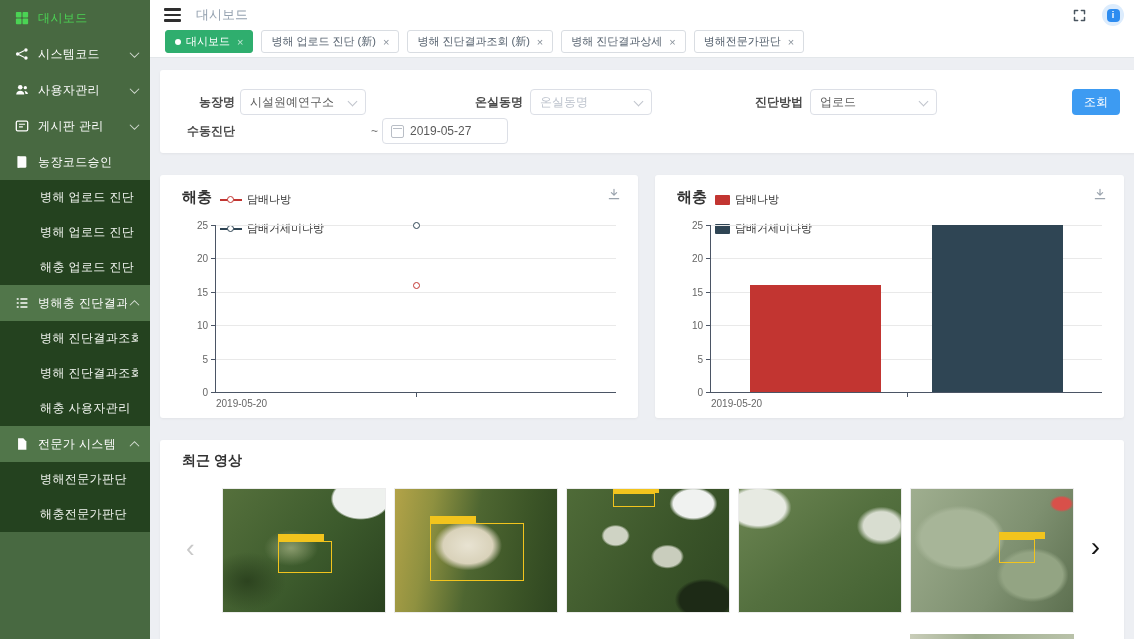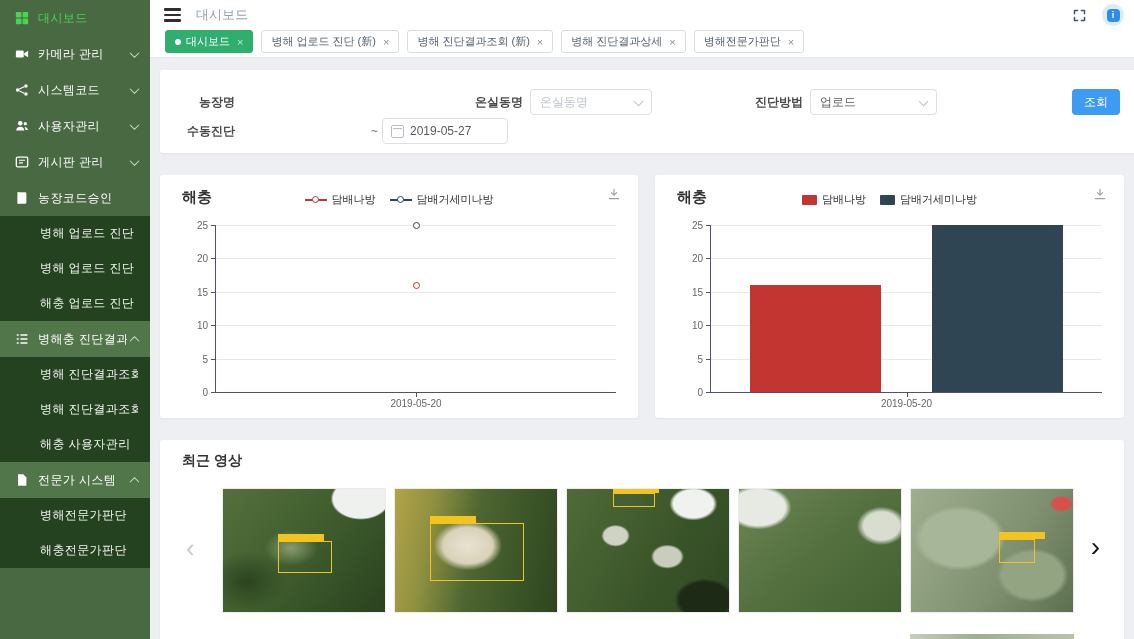--- a/index.html
+++ b/index.html
@@ -69,33 +69,33 @@
   .fl3{left:560px;top:19px;width:83px;} .fs3{left:650px;top:19px;width:127px;}
   .fl4{left:5px;top:48px;width:70px;}  .fd1{left:80px;top:48px;width:126px;}
   .tilde{position:absolute;left:211px;top:48px;line-height:26px;font-size:12px;color:#777;}
   .fd2{left:222px;top:48px;width:126px;}
   .btn-search{position:absolute;left:912px;top:19px;width:48px;height:26px;background:#3d9bf2;
               color:#fff;border:none;border-radius:4px;font-size:12px;cursor:pointer;}
 
   
   .chart-title{position:absolute;left:22px;top:13px;font-size:15px;font-weight:bold;color:#333;}
   .legend{position:absolute;left:60px;right:60px;top:17px;display:flex;justify-content:center;
-          gap:14px;font-size:11px;color:#333;}
+          gap:14px;font-size:11px;color:#333;flex-direction:column;}
   .lg-item{display:inline-flex;align-items:center;gap:5px;cursor:pointer;}
   .lg-line{position:relative;width:22px;height:2px;flex:none;}
   .lg-ring{position:absolute;left:7px;top:-3px;width:5px;height:5px;border-radius:50%;
            border:1.5px solid;background:#fff;}
   .lg-sq{width:15px;height:10px;border-radius:1px;flex:none;}
   .dl{position:absolute;right:17px;top:12px;cursor:pointer;}
   .plot{position:absolute;left:55px;right:22px;top:50px;height:167px;
         border-left:1px solid #4b5565;border-bottom:1px solid #4b5565;}
   .gl{position:absolute;left:0;right:0;height:1px;background:#e9e9e9;}
   .yt{position:absolute;left:-41px;width:33px;text-align:right;font-size:10px;color:#666;}
   .ytick{position:absolute;left:-5px;width:4px;height:1px;background:#4b5565;}
-  .xlab{position:absolute;left:0;right:0;top:173px;text-align:center;font-size:10px;color:#666;}
+  .xlab{position:absolute;left:0;right:0;top:173px;font-size:10px;color:#666;}
   .xtick{position:absolute;left:50%;bottom:-5px;width:1px;height:4px;background:#4b5565;}
   .pt{position:absolute;width:5px;height:5px;border-radius:50%;background:#fff;border:1.4px solid;}
   .bar{position:absolute;bottom:0;}
 
   
   .recent-title{position:absolute;left:22px;top:12px;font-size:14px;font-weight:bold;color:#333;}
   .car-prev{position:absolute;left:26px;top:95px;font-size:26px;color:#c9c9c9;cursor:pointer;line-height:1;}
   .car-next{position:absolute;right:24px;top:93px;font-size:28px;color:#141414;cursor:pointer;line-height:1;}
   .photos{position:absolute;left:62px;top:48px;display:flex;gap:8px;}
   .photo{width:164px;height:125px;position:relative;overflow:hidden;border:1px solid #ececec;
@@ -139,30 +139,20 @@
             <rect x="8.6" y="1" width="6.4" height="6.4" rx="1" fill="currentColor"></rect>
             <rect x="1" y="8.6" width="6.4" height="6.4" rx="1" fill="currentColor"></rect>
             <rect x="8.6" y="8.6" width="6.4" height="6.4" rx="1" fill="currentColor"></rect>
           </svg>
         </span>
         <span class="sb-label">대시보드</span>
       </div>
       <div class="sb-item">
         <span class="sb-icon">
           <svg viewBox="0 0 16 16" width="14" height="14">
-            <rect x="1" y="4" width="9" height="8" rx="1.5" fill="currentColor"></rect>
-            <path d="M10.5 7l4.5-2.8v7.6L10.5 9z" fill="currentColor"></path>
-          </svg>
-        </span>
-        <span class="sb-label">카메라 관리</span>
-        <span class="sb-chev down"></span>
-      </div>
-      <div class="sb-item">
-        <span class="sb-icon">
-          <svg viewBox="0 0 16 16" width="14" height="14">
             <circle cx="3" cy="8" r="2" fill="currentColor"></circle>
             <circle cx="12.5" cy="3.3" r="2" fill="currentColor"></circle>
             <circle cx="12.5" cy="12.7" r="2" fill="currentColor"></circle>
             <path d="M4.6 7.1l6.3-3.1M4.6 8.9l6.3 3.1" stroke="currentColor" stroke-width="1.3" fill="none"></path>
           </svg>
         </span>
         <span class="sb-label">시스템코드</span>
         <span class="sb-chev down"></span>
       </div>
       <div class="sb-item">
@@ -287,20 +277,24 @@
     <div class="tab">
       <span>병해전문가판단</span>
       <span class="x">×</span>
     </div>
   </div>
 
 <div class="content">
 
   <div class="card filter-card">
     <div class="f-label fl1">농장명</div>
+    <div class="select fs1">
+      <span>시설원예연구소</span>
+      <span class="sel-chev"></span>
+    </div>
     <div class="f-label fl2">온실동명</div>
     <div class="select fs2">
       <span class="placeholder">온실동명</span>
       <span class="sel-chev"></span>
     </div>
     <div class="f-label fl3">진단방법</div>
     <div class="select fs3">
       <span>업로드</span>
       <span class="sel-chev"></span>
     </div>

